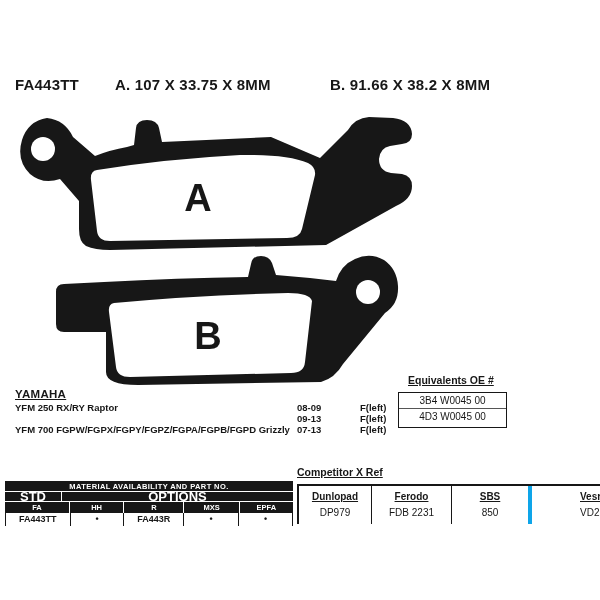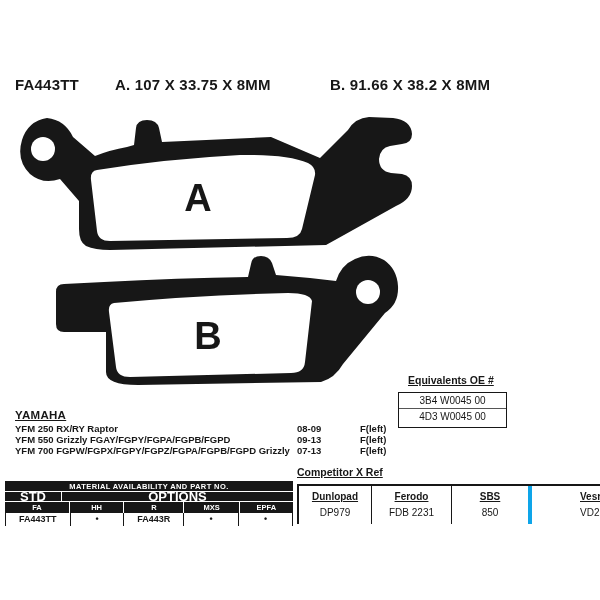--- a/index.html
+++ b/index.html
@@ -14,21 +14,21 @@
   .hdr-b { left:330px; }
 
   
   .pad-a-svg { position:absolute; left:15px; top:113px; }
   .pad-b-svg { position:absolute; left:48px; top:252px; }
   .pad-ink { fill:#171717; }
   .pad-white { fill:#ffffff; }
   .pad-letter { font-family:"Liberation Sans", sans-serif; font-size:38px; font-weight:700; fill:#171717; }
 
   
-  .fitment { position:absolute; left:15px; top:409px; width:385px; }
+  .fitment { position:absolute; left:15px; top:388px; width:385px; }
   .fit-make { font-size:11.5px; font-weight:700; text-decoration:underline; letter-spacing:0.3px; }
   .fit-row { position:relative; height:10.8px; font-size:9.5px; font-weight:700; white-space:nowrap; }
   .fit-row .model { position:absolute; left:0; }
   .fit-row .years { position:absolute; left:282px; }
   .fit-row .pos   { position:absolute; left:345px; }
   .fit-rows { margin-top:2px; }
 
   
   .oe-title { position:absolute; left:408px; top:374px; font-size:10.5px; font-weight:700; text-decoration:underline; white-space:nowrap; }
   .oe-box { position:absolute; left:398px; top:392px; width:109px; height:36px; border:1.5px solid #171717; }
@@ -109,21 +109,20 @@
 
   <div class="fitment">
     <div class="fit-make">YAMAHA</div>
     <div class="fit-rows">
       <div class="fit-row">
         <span class="model">YFM 250 RX/RY Raptor</span>
         <span class="years">08-09</span>
         <span class="pos">F(left)</span>
       </div>
       <div class="fit-row">
-        <span class="model">YFM 550 Grizzly FGAY/FGPY/FGPA/FGPB/FGPD</span>
         <span class="years">09-13</span>
         <span class="pos">F(left)</span>
       </div>
       <div class="fit-row">
         <span class="model">YFM 700 FGPW/FGPX/FGPY/FGPZ/FGPA/FGPB/FGPD Grizzly</span>
         <span class="years">07-13</span>
         <span class="pos">F(left)</span>
       </div>
     </div>
   </div>

